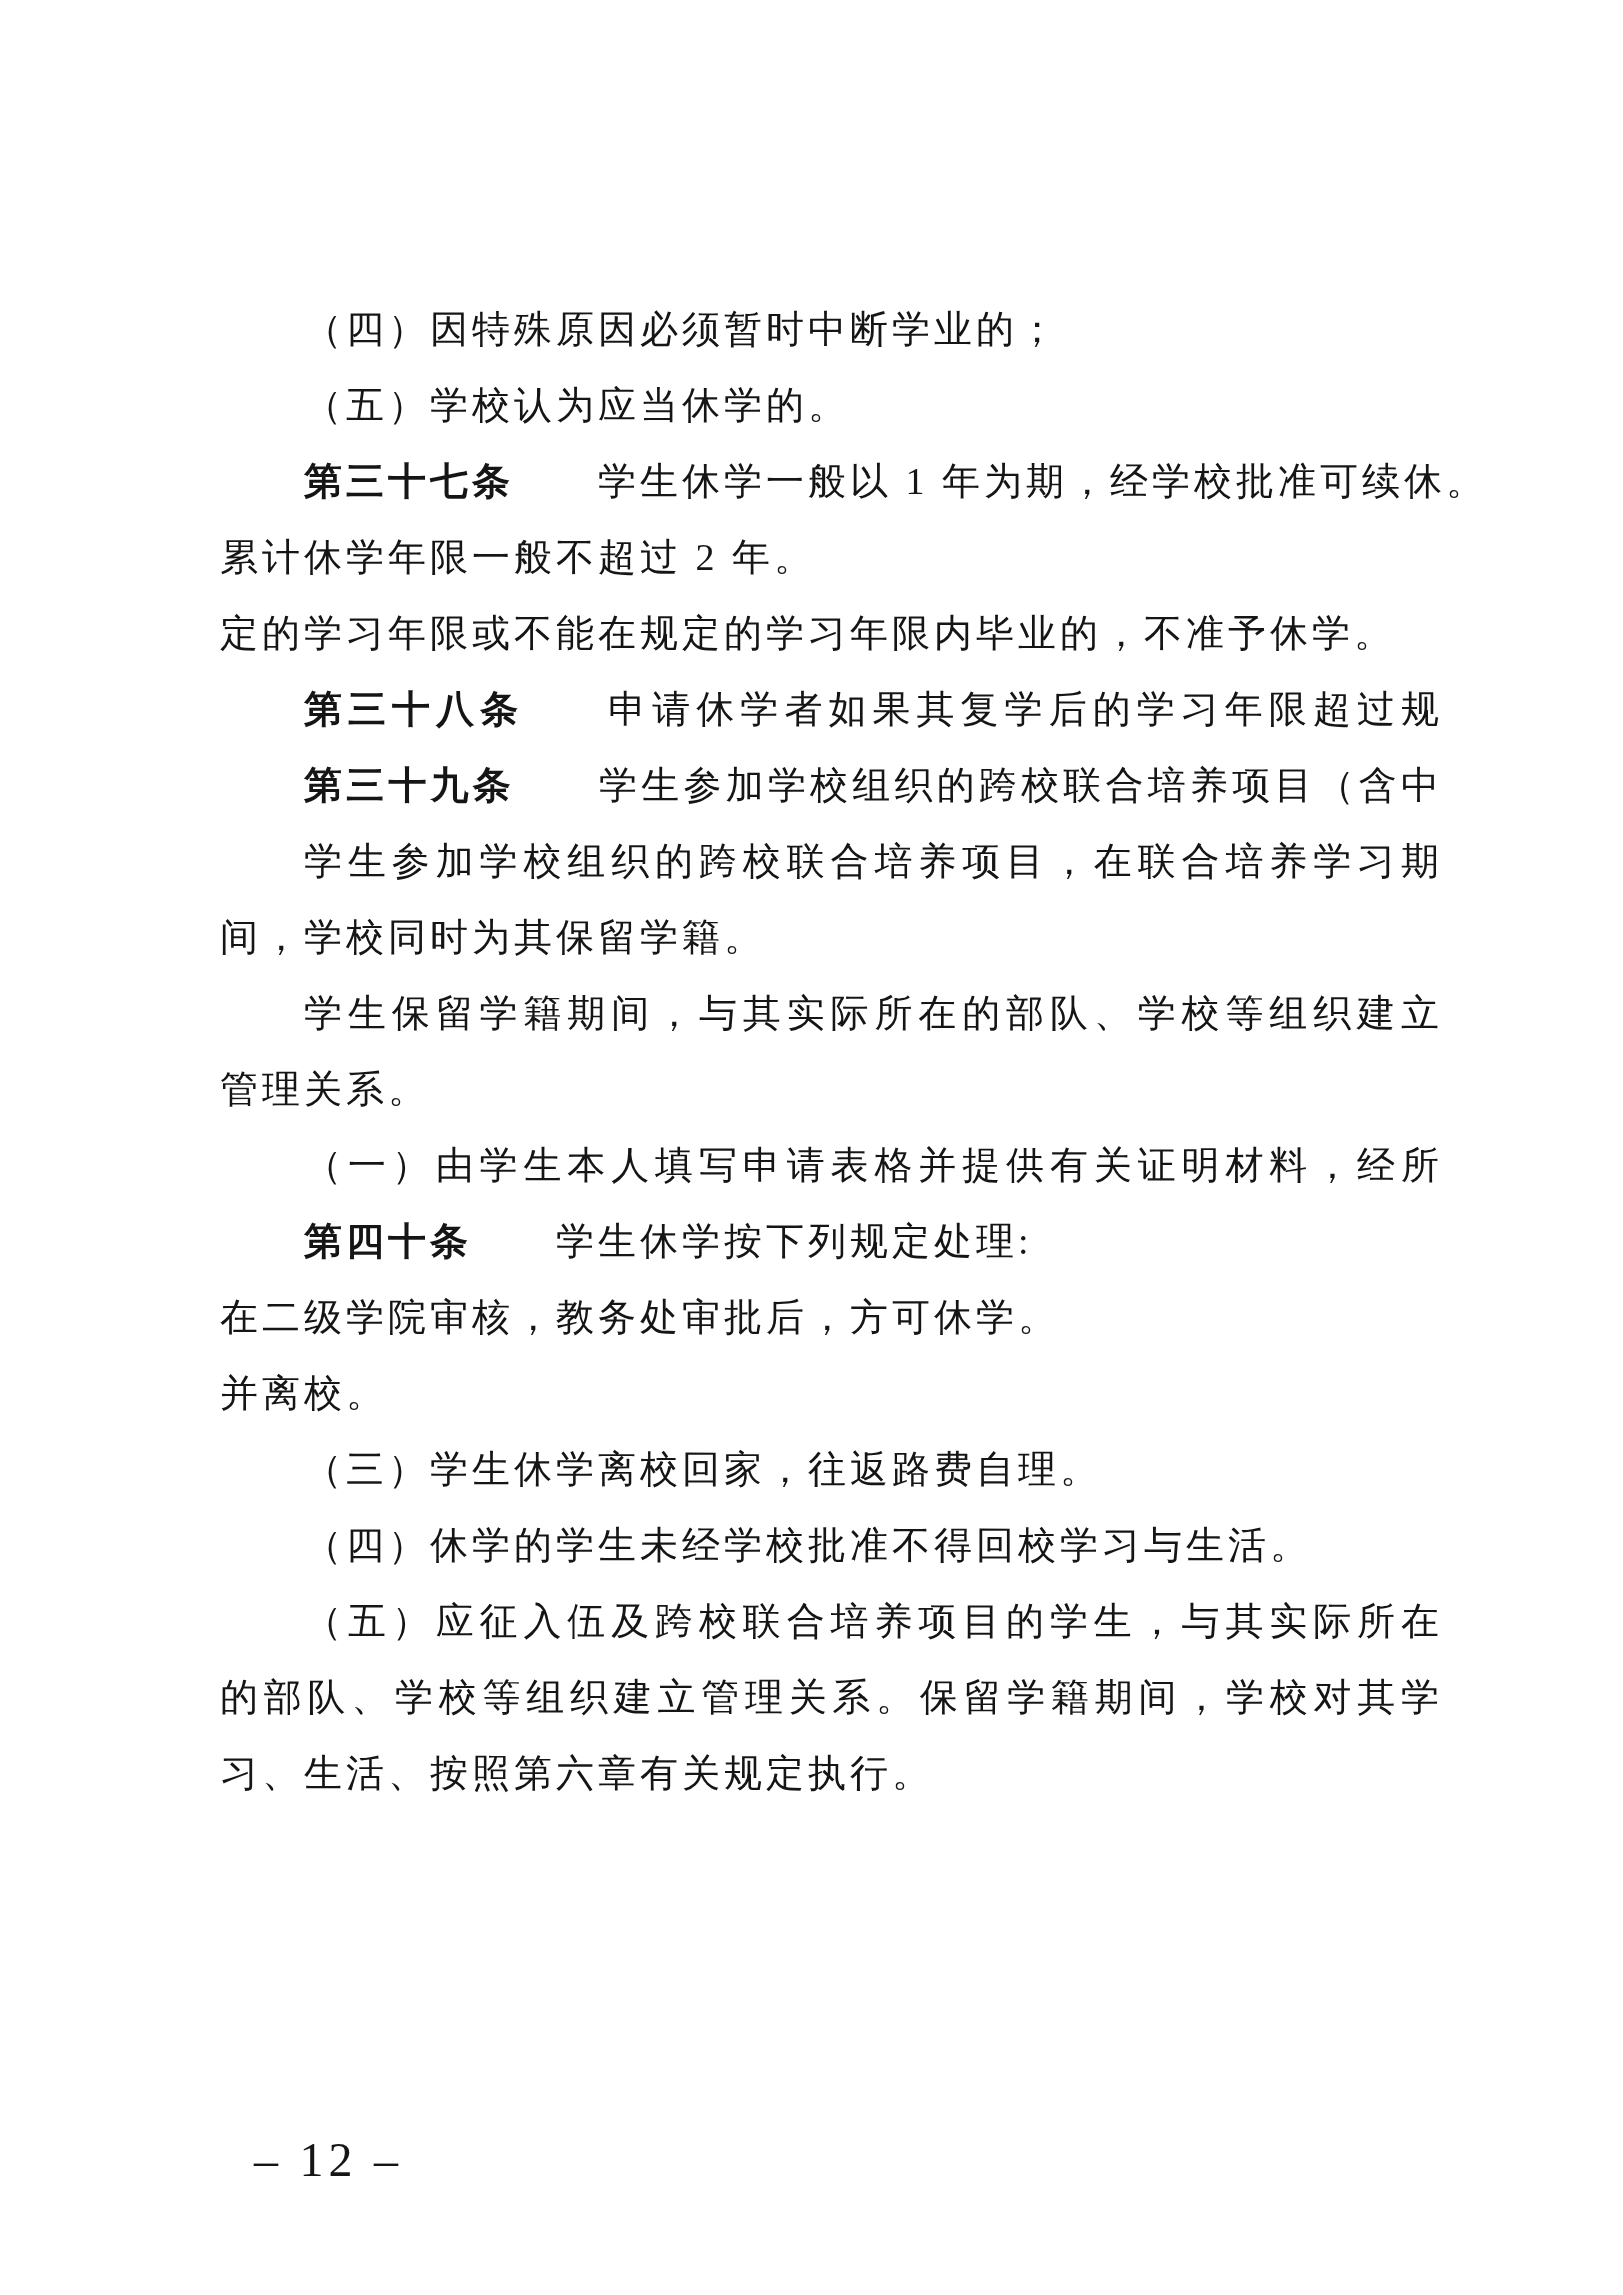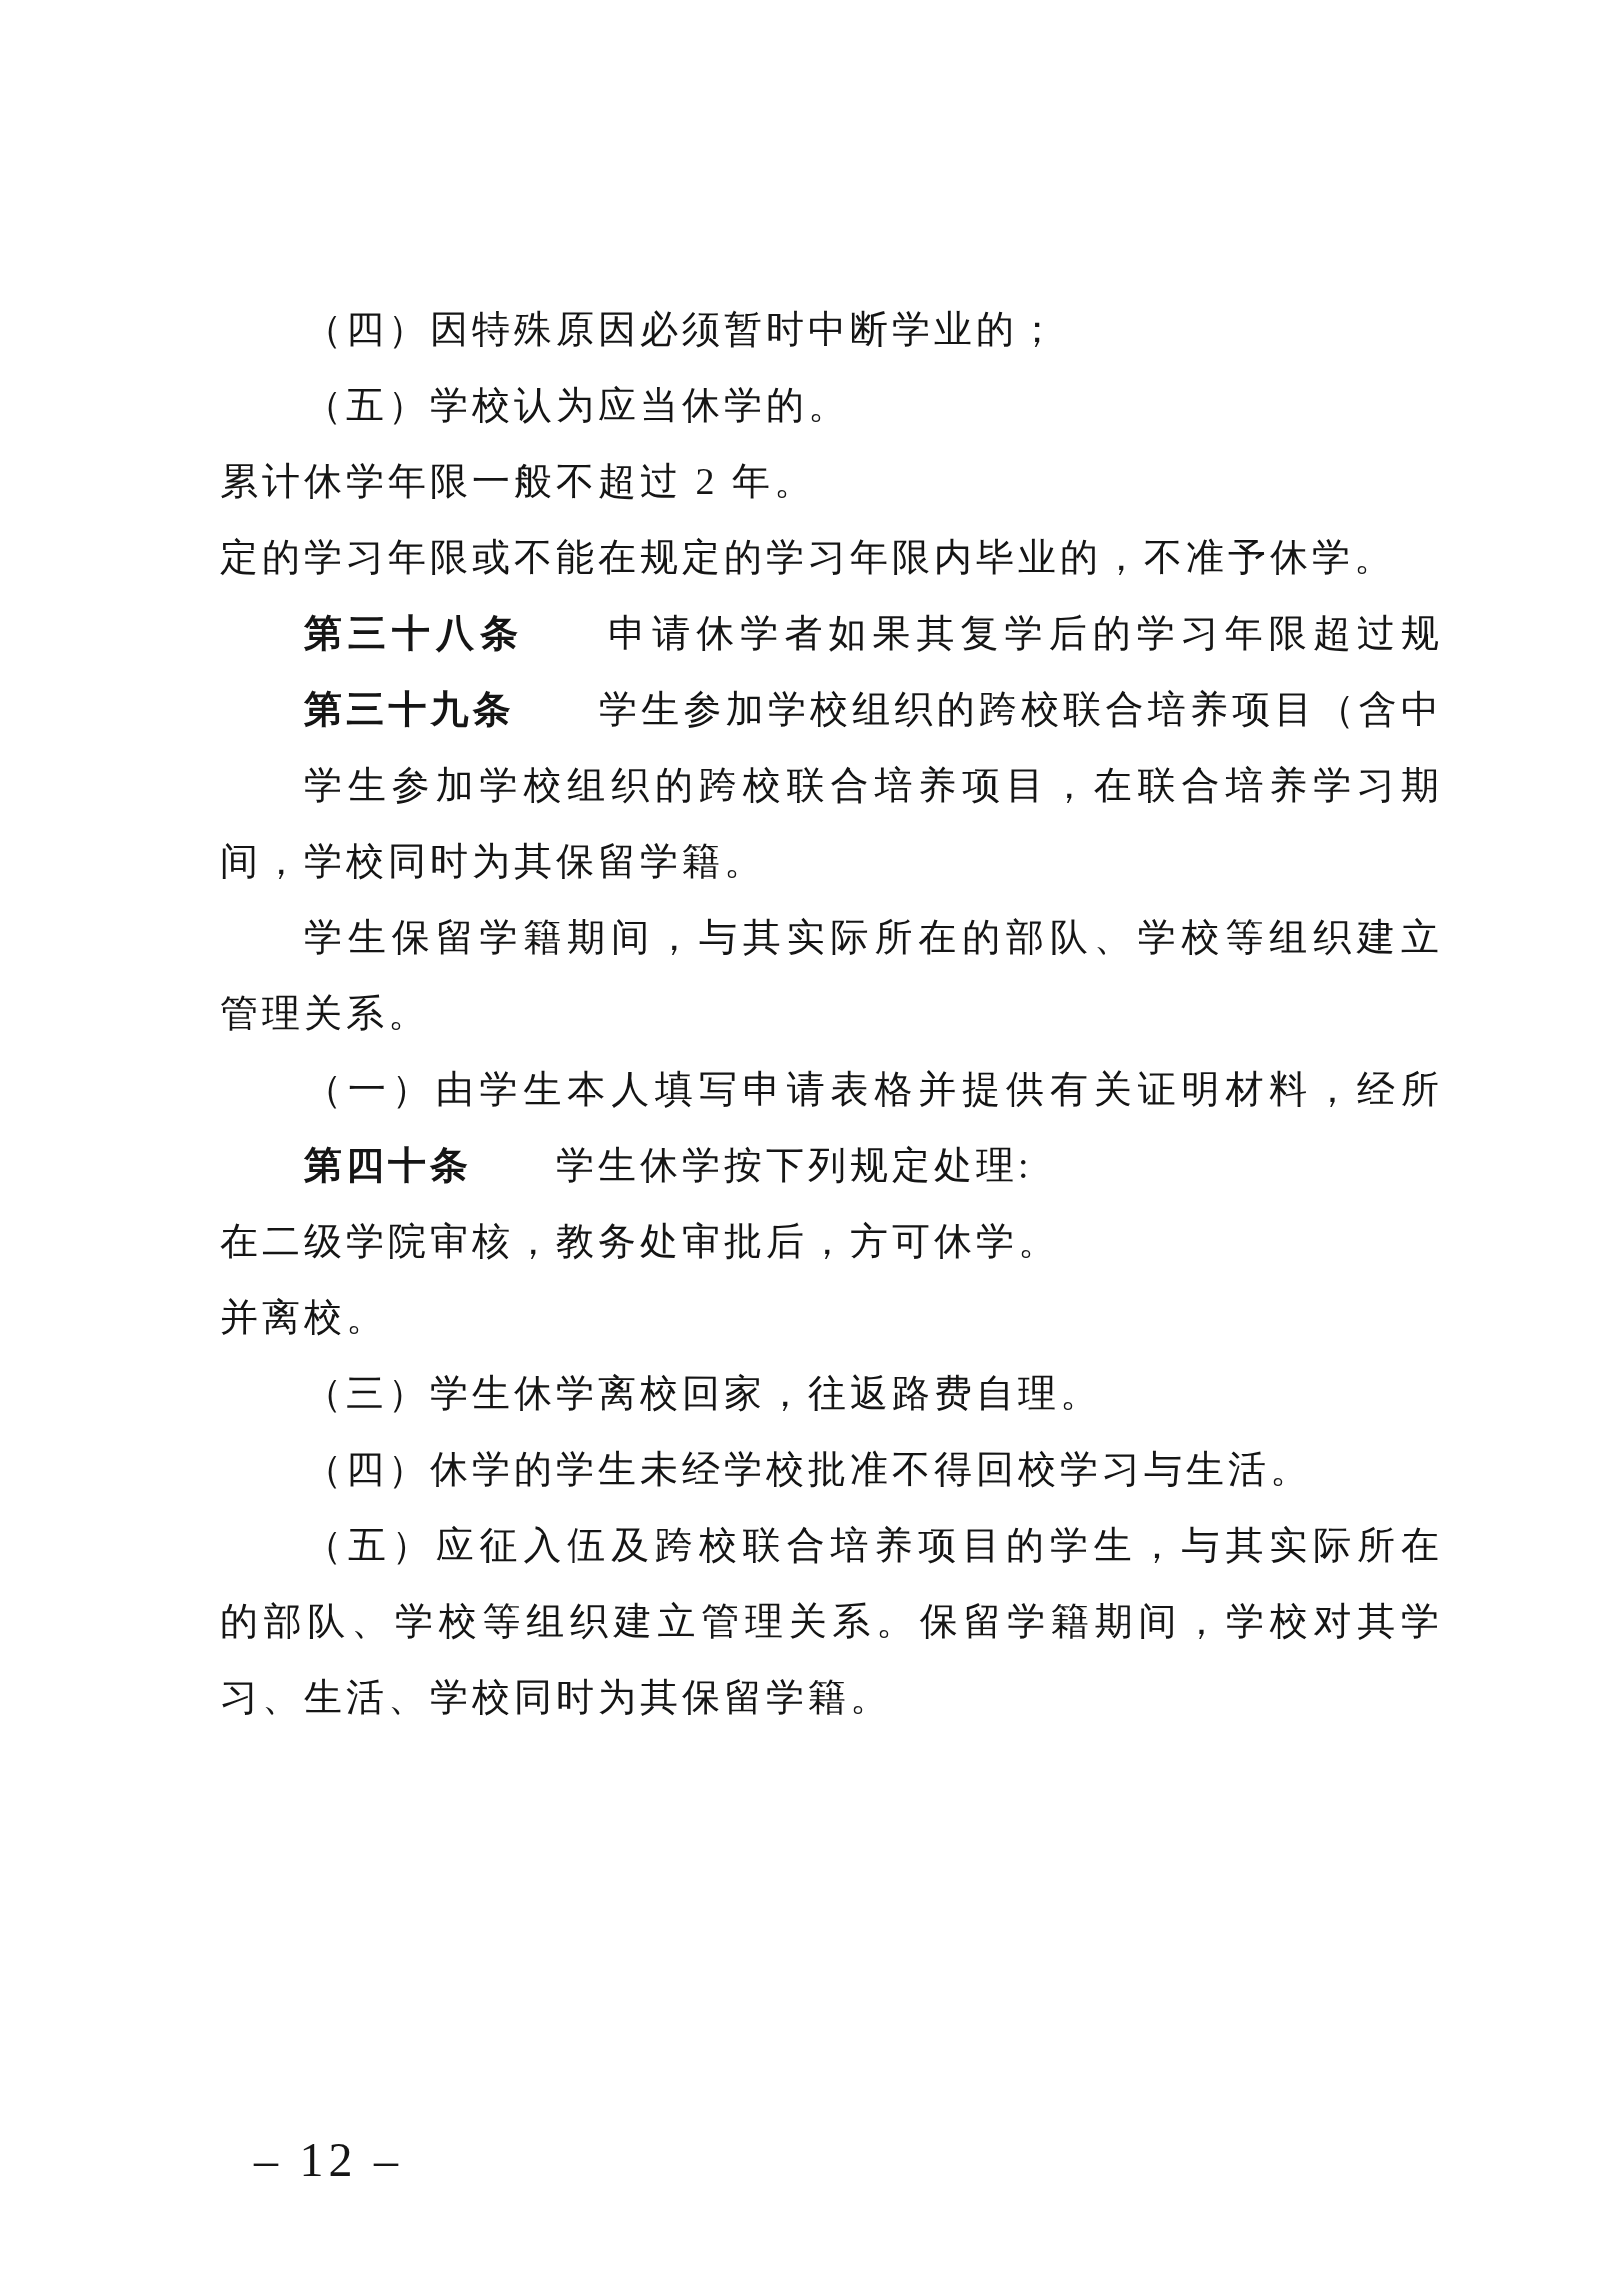--- a/index.html
+++ b/index.html
@@ -54,33 +54,34 @@
     font-family: "Liberation Serif", "DejaVu Serif", serif;
   }
 </style>
 </head>
 <body>
 
 <div class="page">
   <div class="content" id="content">
       <div class="line indent"><span>（四）因特殊原因必须暂时中断学业的；</span></div>
       <div class="line indent"><span>（五）学校认为应当休学的。</span></div>
+      <div class="line indent fill"><span class="lead">第三十七条</span><span>学生休学一般以 1 年为期，经学校批准可续休。</span></div>
       <div class="line"><span>累计休学年限一般不超过 2 年。</span></div>
       <div class="line"><span>定的学习年限或不能在规定的学习年限内毕业的，不准予休学。</span></div>
       <div class="line indent fill"><span class="lead">第三十八条</span><span>申请休学者如果其复学后的学习年限超过规</span></div>
       <div class="line indent fill"><span class="lead">第三十九条</span><span>学生参加学校组织的跨校联合培养项目（含中</span></div>
       <div class="line indent fill"><span>学生参加学校组织的跨校联合培养项目，在联合培养学习期</span></div>
       <div class="line"><span>间，学校同时为其保留学籍。</span></div>
       <div class="line indent fill"><span>学生保留学籍期间，与其实际所在的部队、学校等组织建立</span></div>
       <div class="line"><span>管理关系。</span></div>
       <div class="line indent fill"><span>（一）由学生本人填写申请表格并提供有关证明材料，经所</span></div>
       <div class="line indent"><span class="lead">第四十条</span><span>学生休学按下列规定处理:</span></div>
       <div class="line"><span>在二级学院审核，教务处审批后，方可休学。</span></div>
       <div class="line"><span>并离校。</span></div>
       <div class="line indent"><span>（三）学生休学离校回家，往返路费自理。</span></div>
       <div class="line indent"><span>（四）休学的学生未经学校批准不得回校学习与生活。</span></div>
       <div class="line indent fill"><span>（五）应征入伍及跨校联合培养项目的学生，与其实际所在</span></div>
       <div class="line fill"><span>的部队、学校等组织建立管理关系。保留学籍期间，学校对其学</span></div>
-      <div class="line"><span>习、生活、学校同时为其保留学籍。</span></div>
+      <div class="line"><span>习、生活、按照第六章有关规定执行。</span></div>
     </div>
   <div class="footer">– 12 –</div>
 </div>
 
 
 </body></html>

